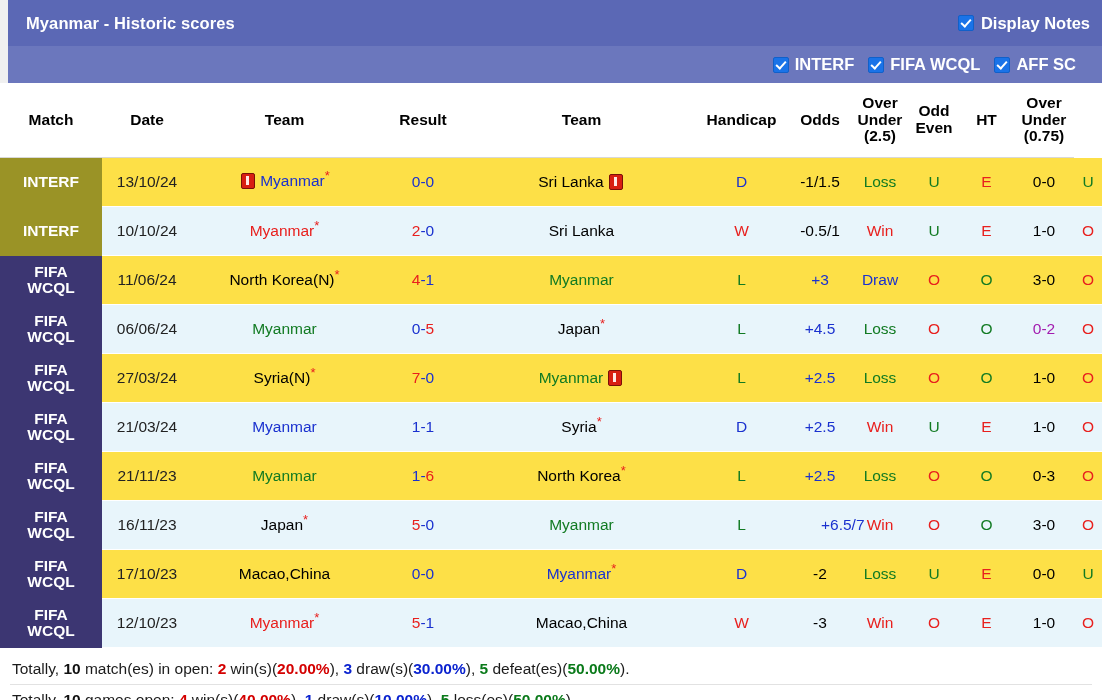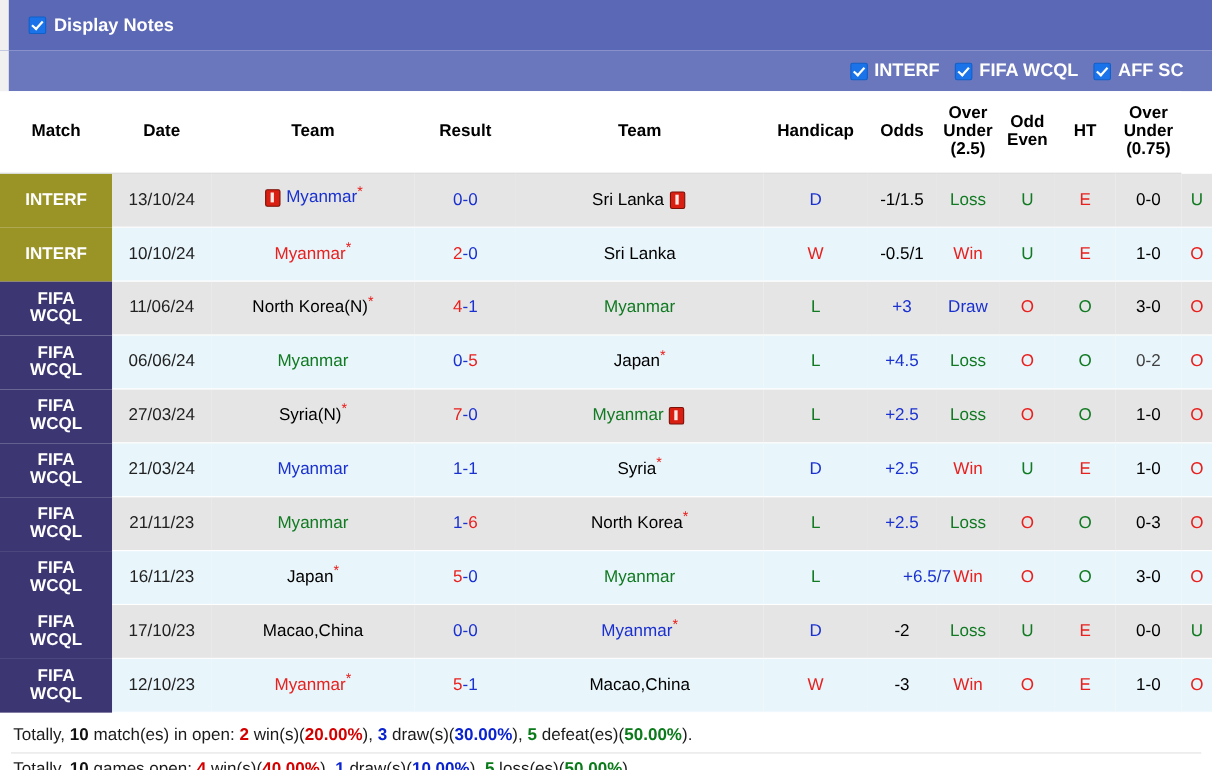--- a/index.html
+++ b/index.html
@@ -138,21 +138,21 @@
     border-bottom: 1px solid #d8d8d8;
   }
   table.scores tbody td {
     font-size: 15.5px;
     text-align: center;
     vertical-align: middle;
     padding: 0;
     height: 48px;
     border-bottom: 1px solid #ffffff;
   }
-  tr.r-odd td { background: #e5e5e5; }
+  tr.r-odd td { background: #fde047; }
   tr.r-even td { background: #e8f5fb; }
 
   td.badge-cell {
     color: #ffffff;
     font-weight: bold;
     font-size: 15.5px;
     line-height: 1.06;
     border-bottom: none !important;
     padding: 0 2px;
   }
@@ -200,20 +200,21 @@
   .fb { color: #0b23cf; font-weight: bold; }
   .fg { color: #0a7a1a; font-weight: bold; }
   .fk { color: #111; font-weight: bold; }
 </style>
 </head>
 <body>
 
 <div id="app">
 
   <div class="titlebar">
+    <div class="title">Myanmar - Historic scores</div>
     <div class="notes">
       <span class="cb"></span>
       <span>Display Notes</span>
     </div>
   </div>
 
   <div class="filterbar">
     <div class="filt-group">
       <span class="cb"></span>
       <span>INTERF</span>
@@ -343,21 +344,21 @@
             </span></td>
           <td><span style="color: rgb(26, 49, 207);">0</span><span style="color: rgb(26, 49, 207);">-</span><span style="color: rgb(232, 32, 30);">5</span></td>
           <td><span class="teamwrap">
               <span style="color: rgb(0, 0, 0);">Japan<span class="star">*</span></span>
             </span></td>
           <td><span style="color: rgb(17, 122, 34);">L</span></td>
           <td><span style="color: rgb(26, 49, 207);">+4.5</span></td>
           <td><span style="color: rgb(17, 122, 34);">Loss</span></td>
           <td><span style="color: rgb(232, 32, 30);">O</span></td>
           <td><span style="color: rgb(17, 122, 34);">O</span></td>
-          <td><span style="color: #404040;">0-2</span></td>
+          <td><span style="color: #a21caf;">0-2</span></td>
           <td><span style="color: rgb(232, 32, 30);">O</span></td>
         </tr>
         <tr class="r-odd">
           <td class="badge-cell badge-fifa" style="background: rgb(60, 54, 114);">
             <div>FIFA</div>
             <div>WCQL</div>
           </td>
           <td><span style="color: rgb(34, 34, 34);">27/03/24</span></td>
           <td><span class="teamwrap">
               <span style="color: rgb(0, 0, 0);">Syria(N)<span class="star">*</span></span>

